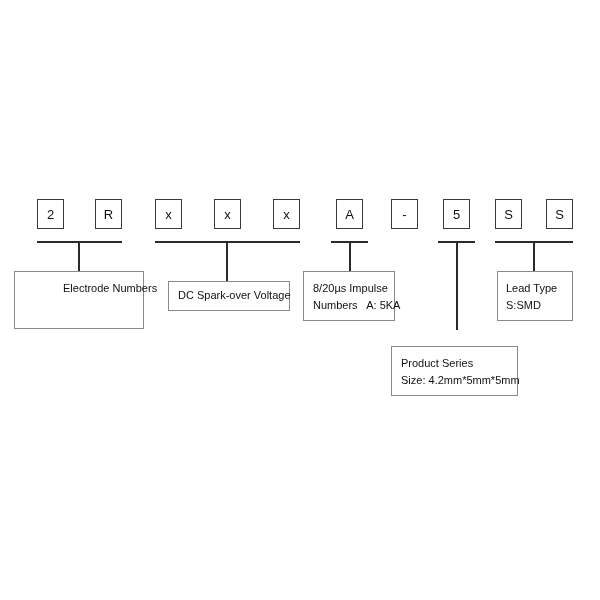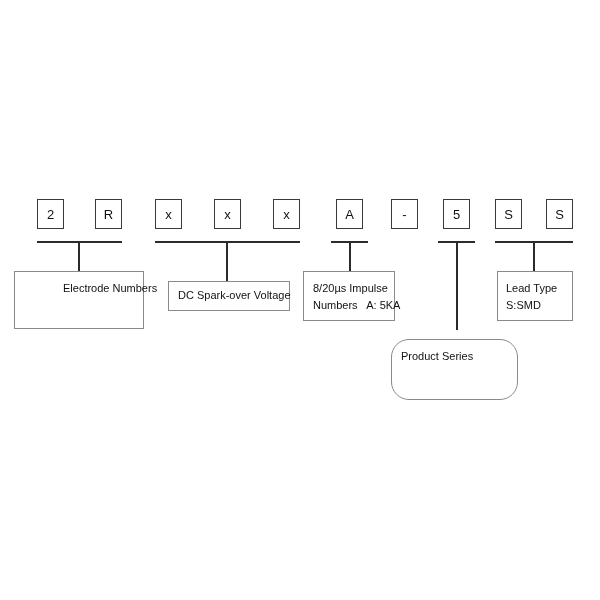--- a/index.html
+++ b/index.html
@@ -111,22 +111,23 @@
 
   <div class="desc-box single" style="left:168px; top:281px; width:122px; height:30px;">
     <div class="line">DC Spark-over Voltage</div>
   </div>
 
   <div class="desc-box" style="left:303px; top:271px; width:92px; height:50px;">
     <div class="line">8/20µs Impulse</div>
     <div class="line">Numbers   A: 5KA</div>
   </div>
 
-  <div class="desc-box" style="left:391px; top:339px; width:127px; height:61px;border-radius:18px;">
+  <div class="desc-box" style="left:391px; top:346px; width:127px; height:50px;">
     <div class="line">Product Series</div>
+    <div class="line">Size: 4.2mm*5mm*5mm</div>
   </div>
 
   <div class="desc-box" style="left:497px; top:271px; width:76px; height:50px;padding-left:8px;">
     <div class="line">Lead Type</div>
     <div class="line">S:SMD</div>
   </div>
 
 </div>
 
 </body></html>

